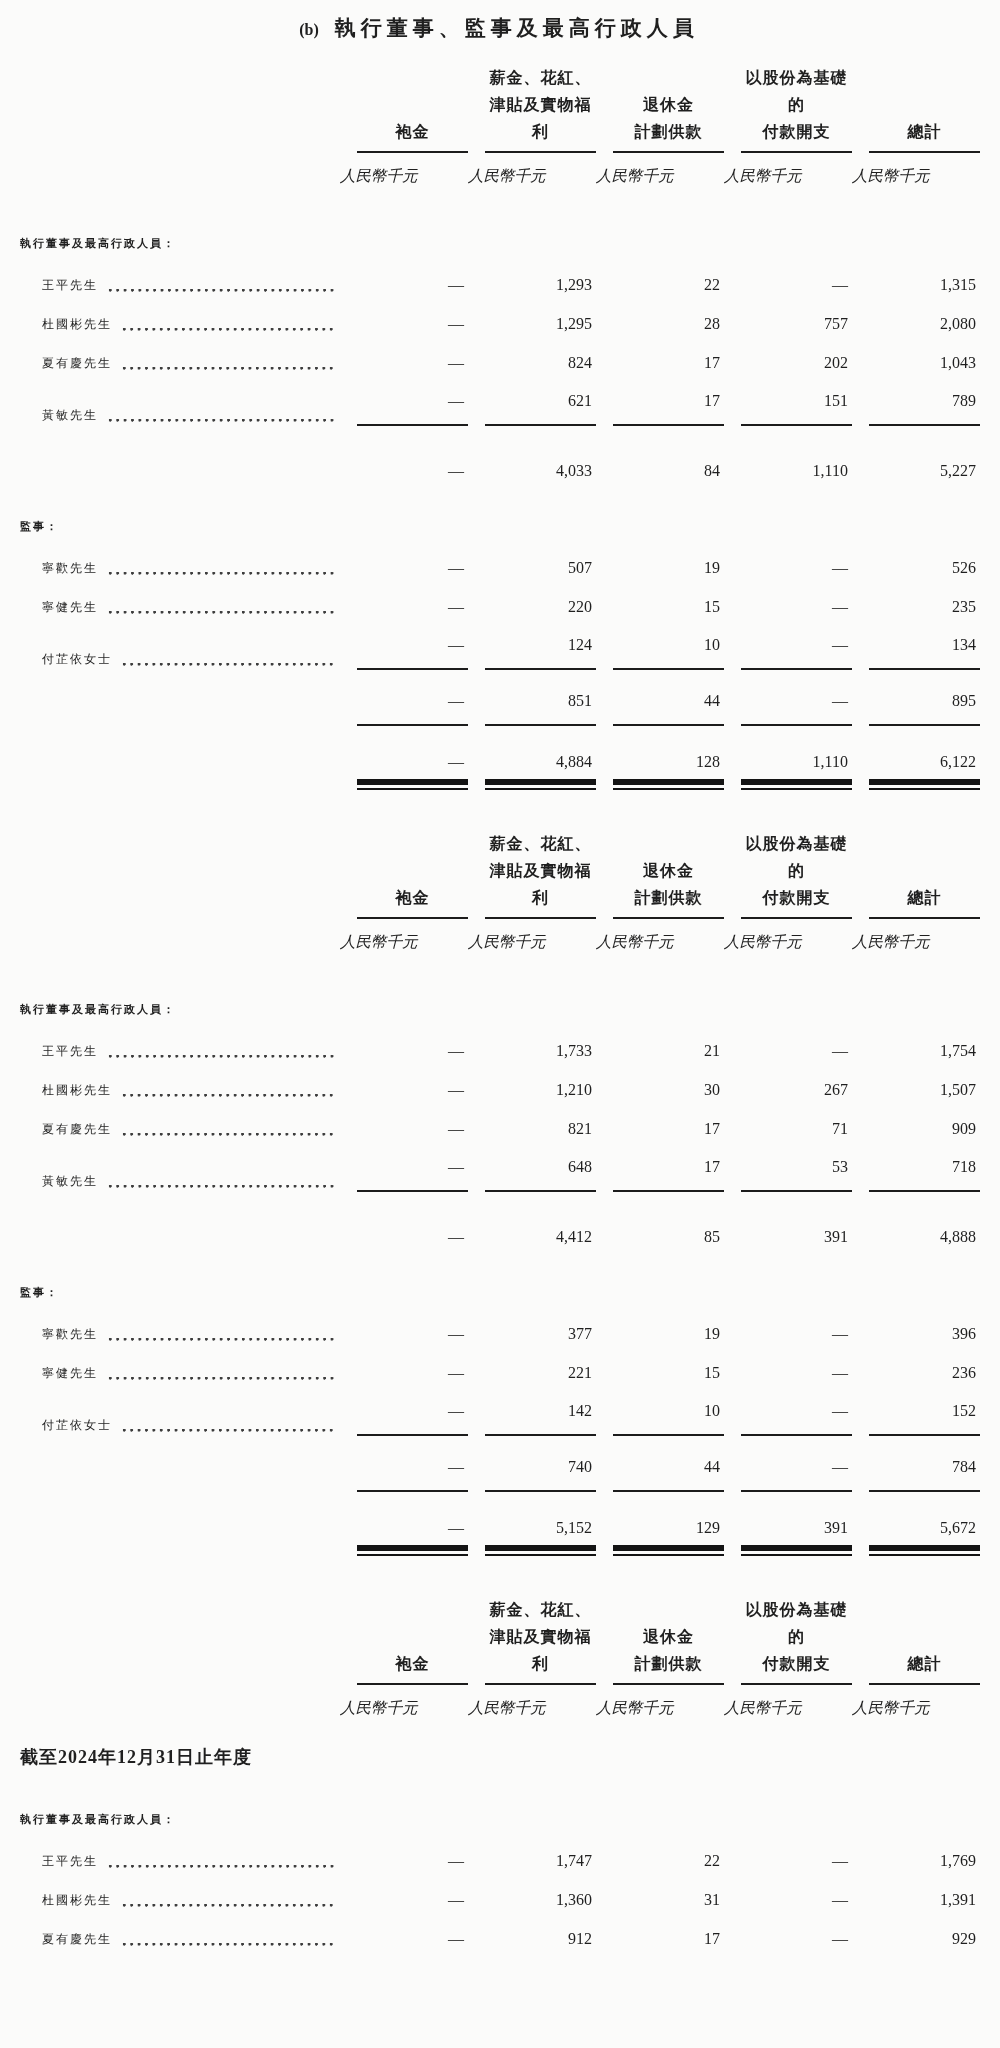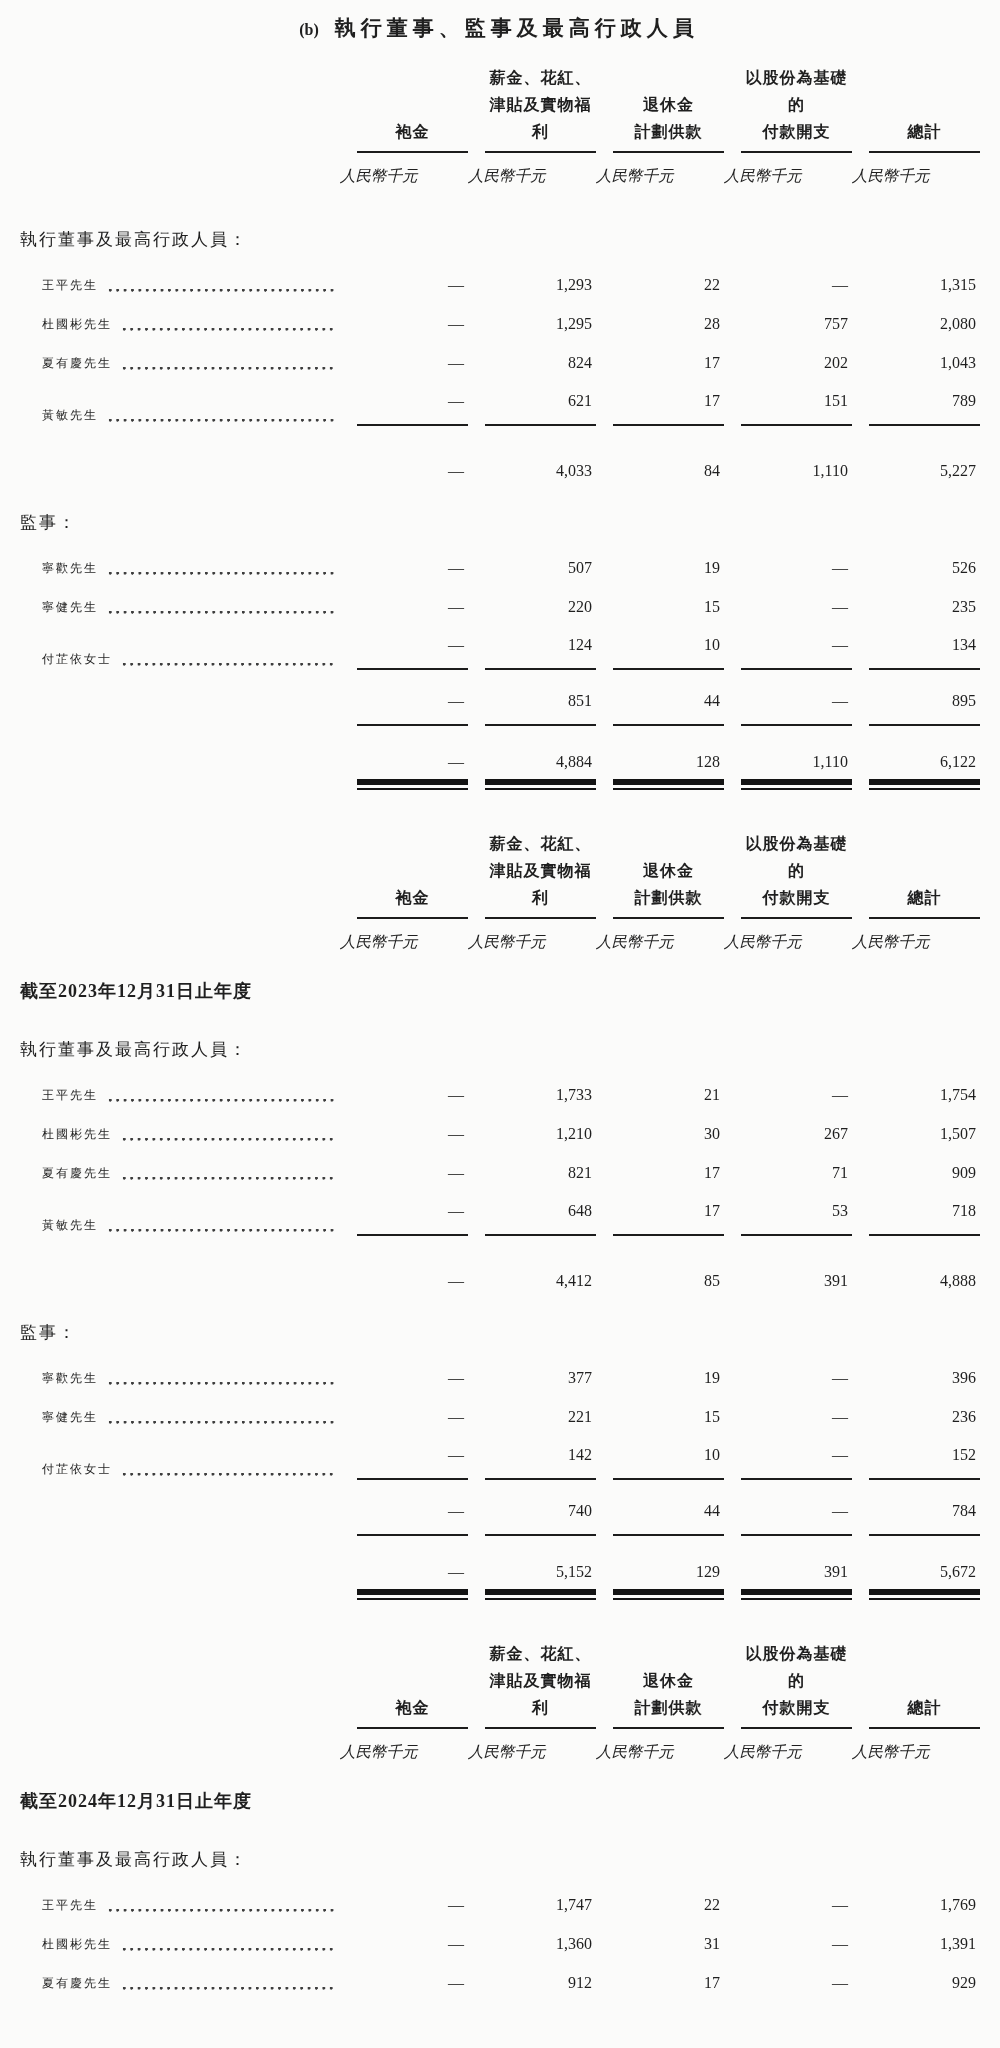--- a/index.html
+++ b/index.html
@@ -20,21 +20,21 @@
   col.c-lbl{width:322px;}
   col.c-val{width:128px;}
 
   .cellbox{margin-left:17px;text-align:right;}
   .hdr-box{
     text-align:center;font-weight:bold;font-size:16px;line-height:27px;
     padding-bottom:6px;border-bottom:2px solid #1c1c1c;letter-spacing:1px;
   }
   .unit-box{text-align:left;font-style:italic;font-size:15.5px;padding:13px 0 12px;}
   .year-cell{font-size:18px;font-weight:bold;padding:14px 0 6px 2px;letter-spacing:1px;}
-  .section-cell{font-size:17px;padding:8px 0 6px 2px;letter-spacing:2px;}
+  .section-cell{font-size:11px;padding:8px 0 6px 2px;letter-spacing:2px;font-weight:bold;}
 
   tr.member td{height:39px;}
   .namecell{display:flex;align-items:flex-end;padding-left:24px;}
   .namecell .name{font-size:12px;letter-spacing:2px;white-space:nowrap;line-height:22px;}
   .leader{
     flex:1;height:5px;margin:0 6px 3px 10px;
     background-image:radial-gradient(circle at 2.2px 2.2px,#3c3c3c 1.2px,rgba(0,0,0,0) 1.7px);
     background-size:7.4px 5px;background-repeat:repeat-x;background-position:left bottom;
   }
   .num{font-size:16px;margin-right:4px;white-space:nowrap;line-height:22px;}
@@ -400,23 +400,20 @@
             <td class="val">
               <div class="unit-box">人民幣千元</div>
             </td>
             <td class="val">
               <div class="unit-box">人民幣千元</div>
             </td>
             <td class="val">
               <div class="unit-box">人民幣千元</div>
             </td>
           </tr>
-          <tr class="year-row">
-            <td class="year-cell" colspan="6">截至2023年12月31日止年度</td>
-          </tr>
           <tr class="section-row">
             <td class="section-cell" colspan="6">執行董事及最高行政人員：</td>
           </tr>
           <tr class="member">
             <td class="lbl">
               <div class="namecell">
                 <span class="name">王平先生</span>
                 <span class="leader"></span>
               </div>
             </td>

